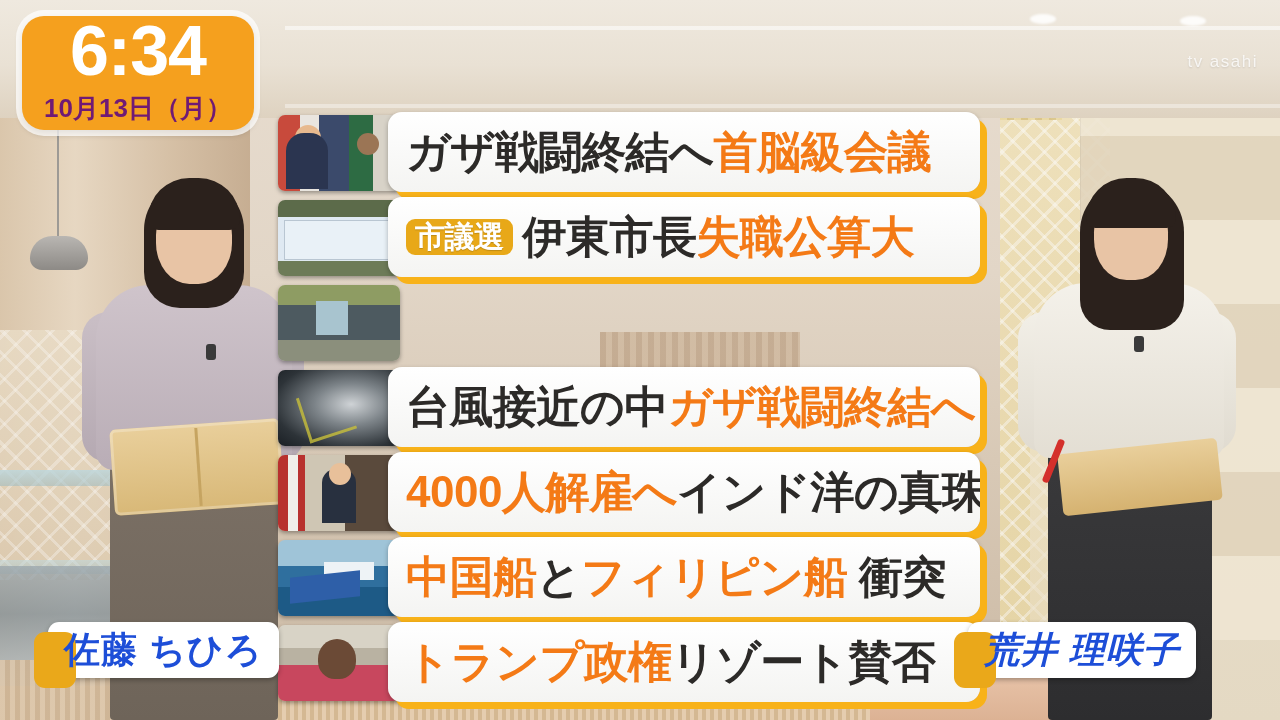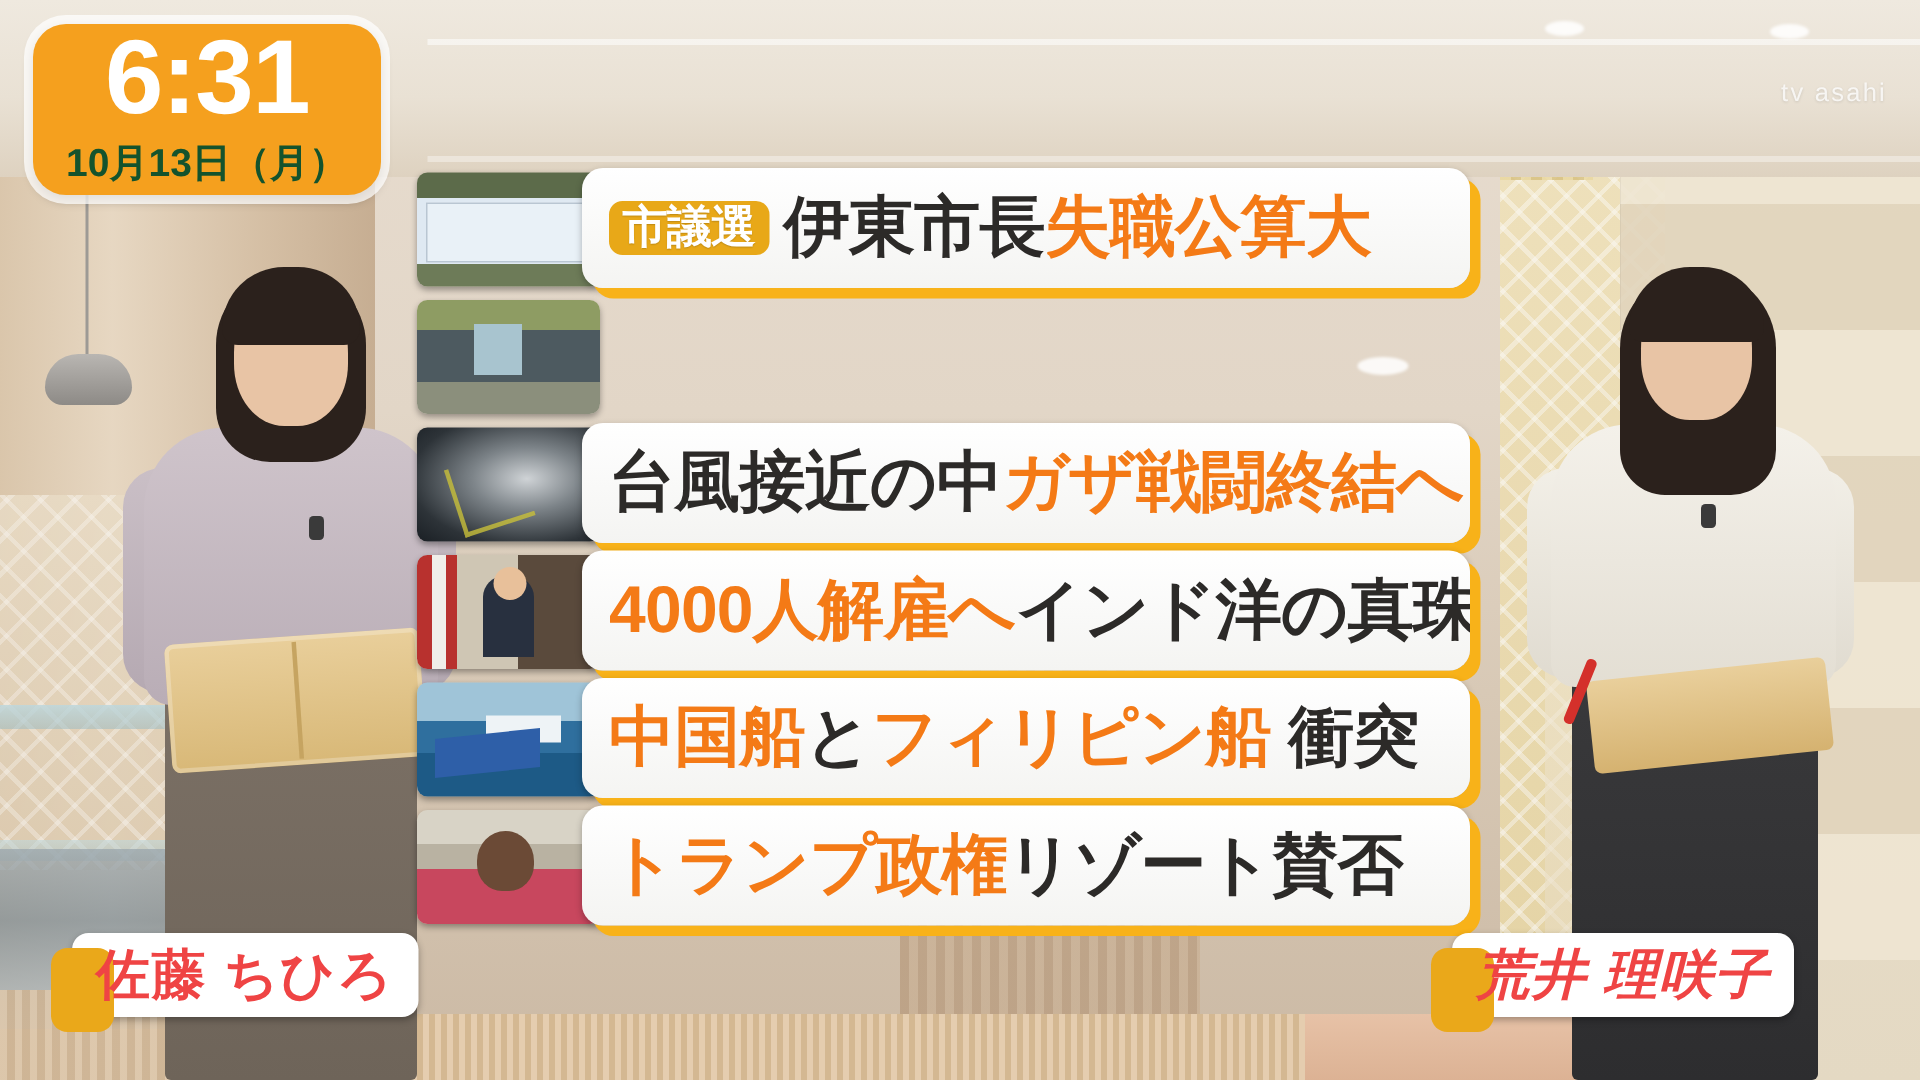--- a/index.html
+++ b/index.html
@@ -187,21 +187,21 @@
     background:#f5a01e;border-radius:22px;
     box-shadow:0 0 0 6px rgba(255,255,255,.72), 0 3px 7px rgba(0,0,0,.35);
   }
   #clock .time{
     position:absolute;left:0;right:0;top:-6px;height:82px;line-height:82px;
     text-align:center;color:#fff;font-size:70px;font-weight:bold;
     letter-spacing:-1px;
   }
   #clock .date{
     position:absolute;left:0;right:0;bottom:7px;height:30px;line-height:30px;
-    text-align:center;color:#14532d;font-size:26px;font-weight:bold;
+    text-align:center;color:#701a75;font-size:26px;font-weight:bold;
   }
 
   
   #weather{position:absolute;left:272px;top:14px;width:140px;height:92px;}
   #weather .city{
     color:#fff;font-size:25px;font-weight:bold;text-align:center;
     letter-spacing:9px;text-shadow:
       -2px -2px 0 #6d6a66, 2px -2px 0 #6d6a66, -2px 2px 0 #6d6a66, 2px 2px 0 #6d6a66,
       0 2px 3px rgba(0,0,0,.4);
     height:32px;line-height:32px;
@@ -280,21 +280,21 @@
 
   
   .nameplate{
     position:absolute;height:56px;background:#fff;border-radius:11px;
     display:flex;align-items:center;justify-content:center;
     padding:0 16px;
     box-shadow:0 2px 5px rgba(0,0,0,.3);
     z-index:8;
   }
   .nameplate span{
-    font-size:36px;font-weight:bold;color:#ef4444;letter-spacing:1px;
+    font-size:36px;font-weight:bold;color:#1d4ed8;letter-spacing:1px;
     white-space:nowrap;
   }
   .nameplate:before{
     content:"";position:absolute;left:-14px;top:10px;width:42px;height:56px;
     background:#eaa81a;border-radius:11px;z-index:-1;
   }
   #nameL{left:48px;top:622px;}
   #nameR{left:968px;top:622px;font-style:italic;}
 </style>
 </head>
@@ -345,32 +345,38 @@
     <div class="book"></div>
     <div class="pen"></div>
     <div class="mic"></div>
     <div class="neck"></div>
     <div class="an-hair hairback"></div>
     <div class="an-head head"></div>
     <div class="an-hair hairfront"></div>
   </div>
 
   <div id="clock">
-    <div class="time">6:31</div>
+    <div class="time">6:34</div>
     <div class="date">10月13日（月）</div>
   </div>
 
 
   <div id="wm">
     
     <span>tv asahi</span>
   </div>
 
   <div id="headlines">
       <div class="hrow">
+        <div class="thumb t1" title="trump-sisi-summit-photo"></div>
+        <div class="bar">
+          <div class="txt"><span>ガザ戦闘終結へ</span><span class="o">首脳級会議</span></div>
+        </div>
+      </div>
+      <div class="hrow">
         <div class="thumb t2" title="ito-city-election-poster-board-photo"></div>
         <div class="bar">
           <div class="txt"><span class="badge">市議選</span><span>伊東市長</span><span class="o">失職公算大</span></div>
         </div>
       </div>
       <div class="hrow">
         <div class="thumb t3" title="apartment-crime-scene-photo"></div>
       </div>
       <div class="hrow">
         <div class="thumb t4" title="typhoon-satellite-image"></div>

